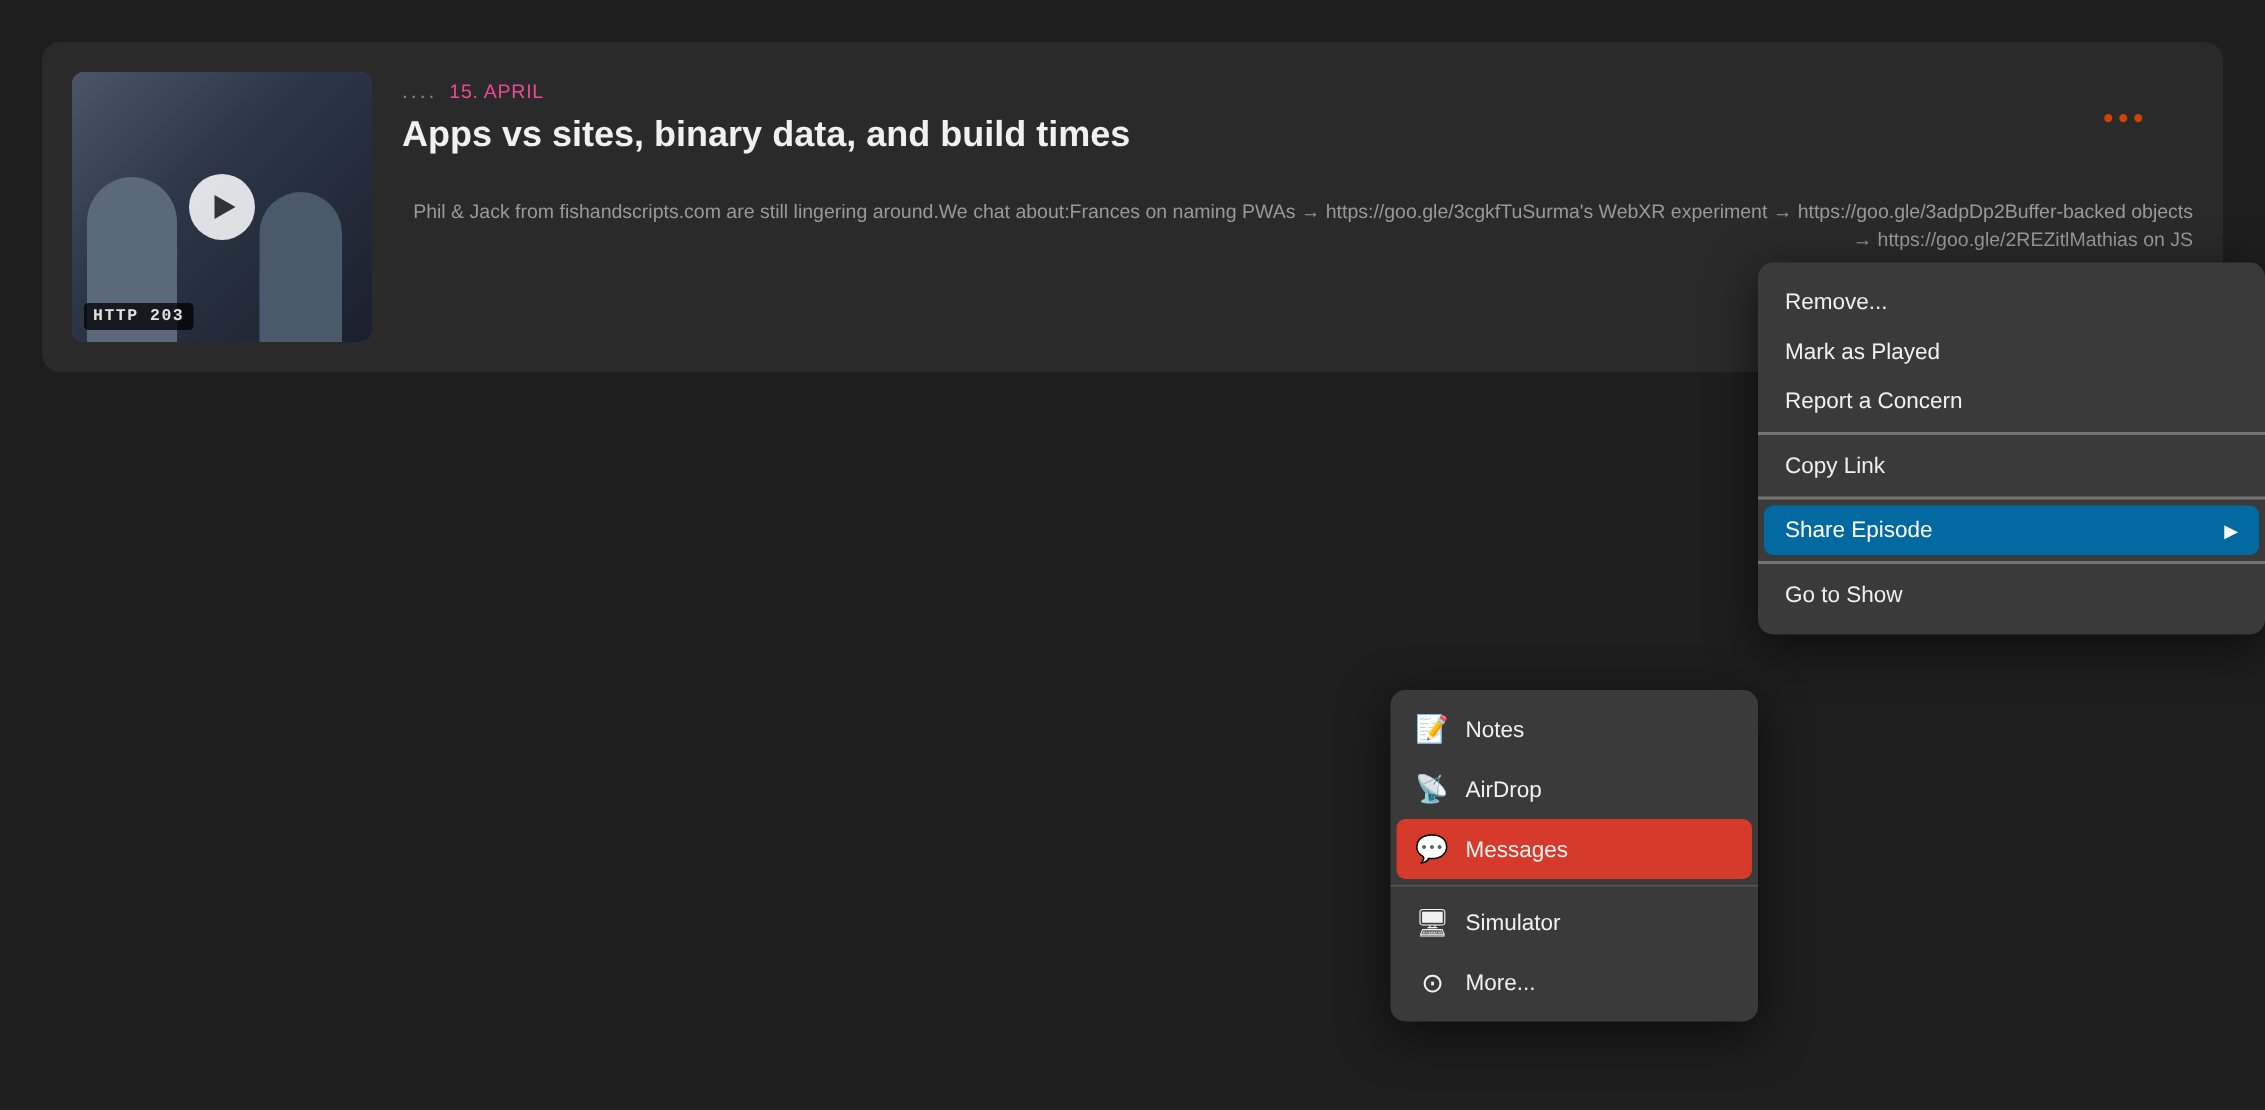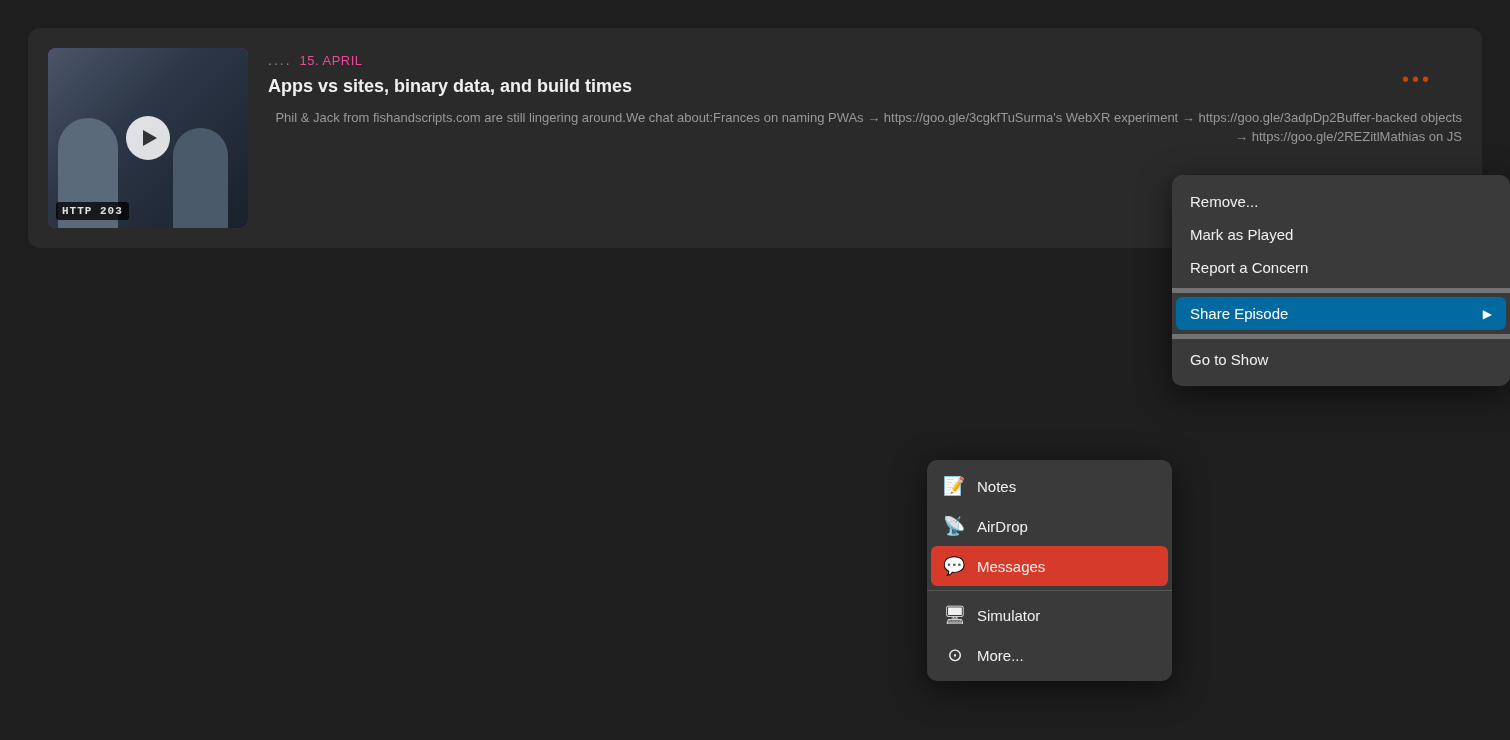--- a/index.html
+++ b/index.html
@@ -132,23 +132,23 @@
 
     .episode-date {
       color: #ec4899;
       font-size: 13px;
       font-weight: 500;
       letter-spacing: 0.5px;
     }
 
     .episode-title {
       color: #f0f0f0;
-      font-size: 18px;
+      font-size: 24px;
       font-weight: 600;
-      margin-bottom: 10px;
+      margin-bottom: 26px;
       line-height: 1.2;
     }
 
     .episode-desc {
       color: #999;
       font-size: 13px;
       line-height: 1.5;
       max-height: 60px;
       overflow: hidden;
       text-align: right;
@@ -172,21 +172,21 @@
       width: 338px;
       background: #3a3a3a;
       border-radius: 10px;
       padding: 6px 0;
       box-shadow: 0 8px 32px rgba(0,0,0,0.6);
       z-index: 100;
     }
 
     .ctx-section {
       padding: 4px 0;
-      border-bottom: 5px solid #737373;
+      border-bottom: 2px solid #737373;
     }
 
     .ctx-section:last-child {
       border-bottom: none;
     }
 
     .ctx-item {
       padding: 8px 18px;
       color: #f0f0f0;
       font-size: 15px;
@@ -291,20 +291,25 @@
       </div>
       <div class="ctx-item">
         <span>Mark as Played</span>
       </div>
       <div class="ctx-item">
         <span>Report a Concern</span>
       </div>
     </div>
 
 
+    <div class="ctx-section">
+      <div class="ctx-item">
+        <span>Copy Link</span>
+      </div>
+    </div>
 
     <div class="ctx-section">
       <div class="ctx-item highlighted">
         <span>Share Episode</span>
         <span class="ctx-chevron">▶</span>
       </div>
     </div>
 
     <div class="ctx-section">
       <div class="ctx-item">

